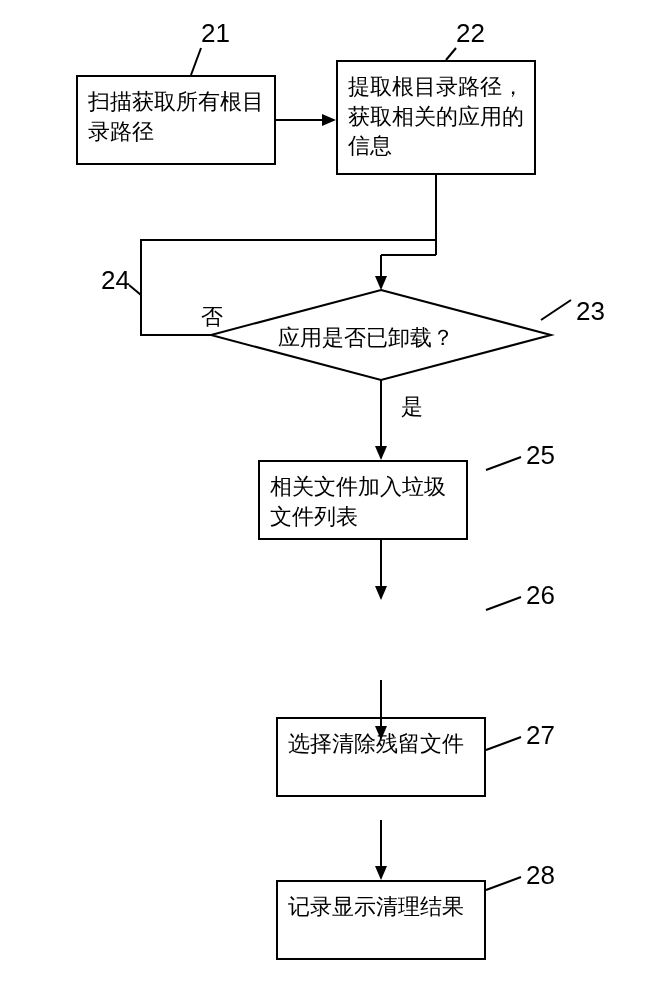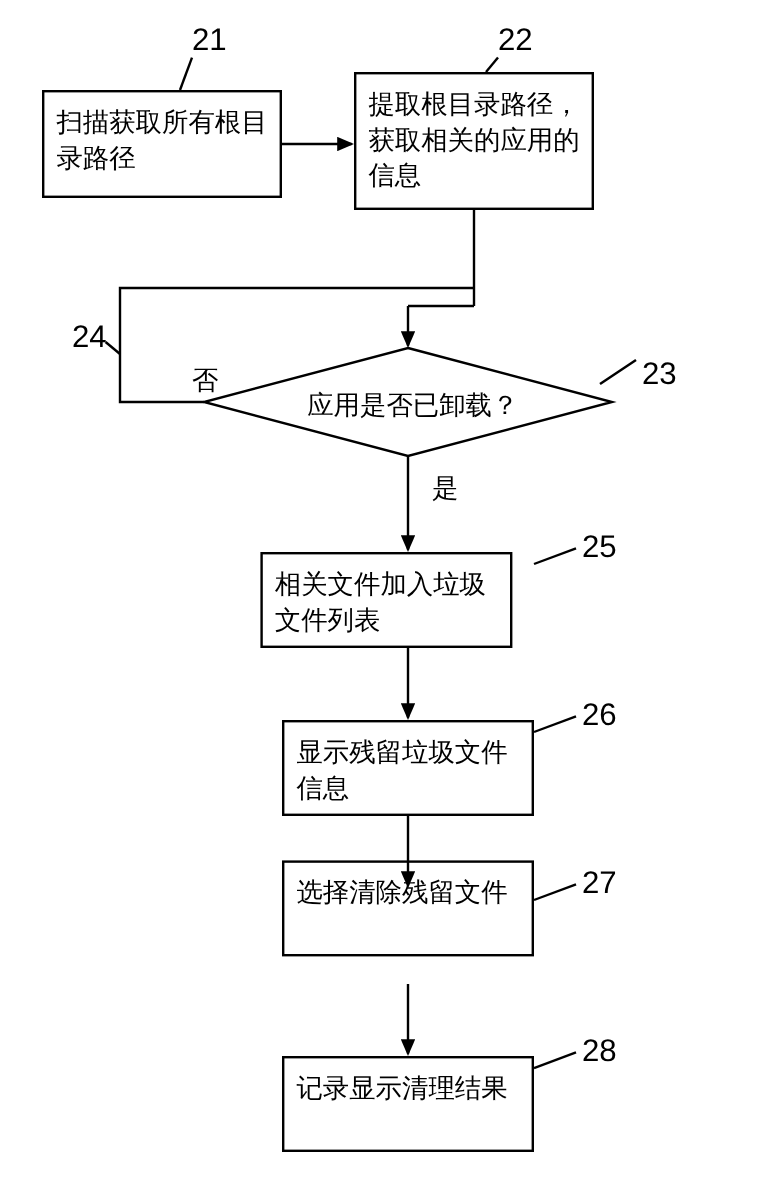--- a/index.html
+++ b/index.html
@@ -7,20 +7,21 @@
     padding: 0;
     background: #fff;
     width: 650px;
     height: 1000px;
     font-family: "SimSun", "Songti SC", "STSong", serif;
   }
   .canvas {
     position: relative;
     width: 576px;
     height: 1000px;
+    margin-left: 41px;
   }
   .box {
     position: absolute;
     border: 2px solid #000;
     background: #fff;
     box-sizing: border-box;
     padding: 10px 10px;
     font-size: 22px;
     line-height: 1.35;
     display: flex;
@@ -72,32 +73,29 @@
     <span>扫描获取所有根目录路径</span>
   </div>
 
   <div class="box" style="left:295px; top:60px; width:200px; height:115px;justify-content:center;">
     <span>提取根目录路径，获取相关的应用的信息</span>
   </div>
 
   <svg class="diamond" style="left:170px; top:290px;" width="340" height="90">
     <polygon points="170,0 340,45 170,90 0,45" fill="#fff" stroke="#000" stroke-width="2"></polygon>
   </svg>
-  <div class="diamond-text" style="left:256px; top:323px;">应用是否已卸载？</div>
+  <div class="diamond-text" style="left:237px; top:323px;">应用是否已卸载？</div>
 
   <div class="edge-label" style="left:160px; top:302px;">否</div>
   <div class="edge-label" style="left:360px; top:392px;">是</div>
 
   <div class="box" style="left:217px; top:460px; width:210px; height:80px;">
     <span>相关文件加入垃圾文件列表</span>
   </div>
 
-  <div class="box" style="left:235px; top:600px; width:210px; height:80px;">
-    <span>显示残留垃圾文件信息</span>
-  </div>
 
   <div class="box" style="left:235px; top:717px; width:210px; height:80px;">
     <span>选择清除残留文件</span>
   </div>
 
   <div class="box" style="left:235px; top:880px; width:210px; height:80px;">
     <span>记录显示清理结果</span>
   </div>
 
   <svg class="arrows">

